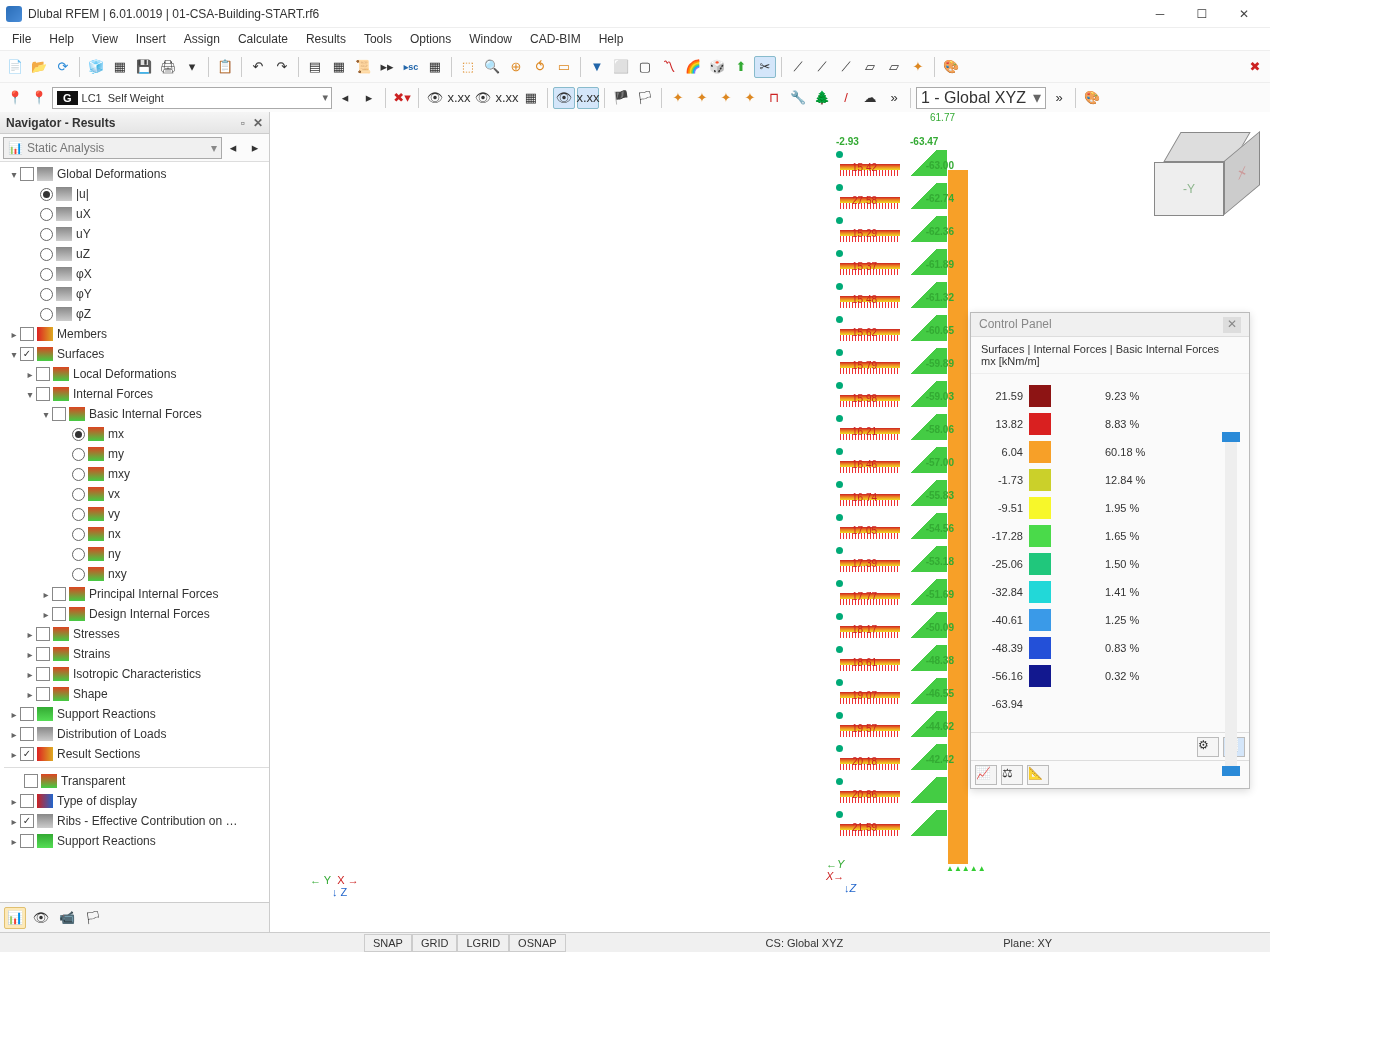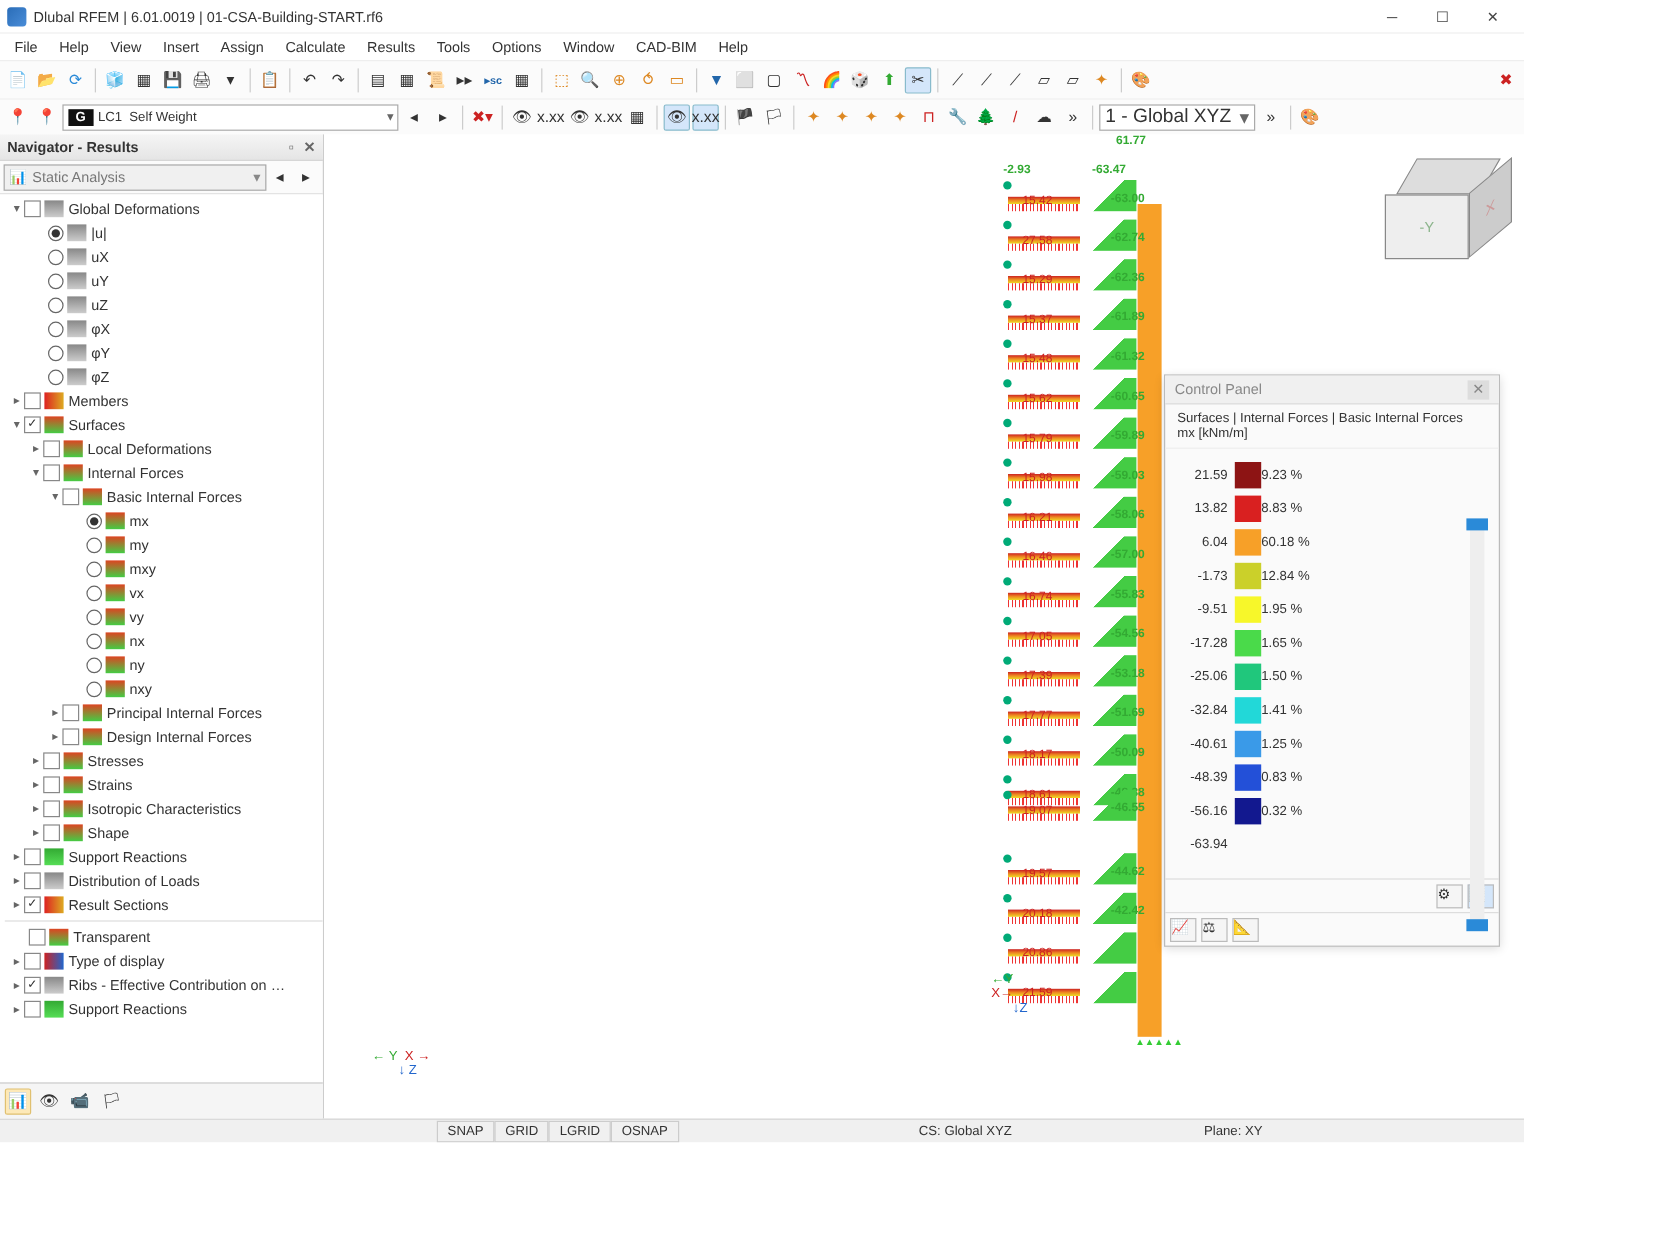--- a/index.html
+++ b/index.html
@@ -58,21 +58,21 @@
 .cube .front{width:70px;height:54px;background:#eee;border:1px solid #888;position:absolute;top:30px;left:0;display:flex;align-items:center;justify-content:center;color:#8cb58c;}
 .cube .side{width:36px;height:54px;background:#ccc;border:1px solid #888;transform:skewY(-40deg);position:absolute;top:14px;left:70px;display:flex;align-items:center;justify-content:center;color:#c99;}
 .panel { position:absolute; right:20px; top:200px; width:280px; border:1px solid #bbb; background:#fafafa; box-shadow:0 2px 8px rgba(0,0,0,0.15);}
 .panel .ptitle{height:24px;padding:4px 8px;color:#888;background:#f0f0f0;border-bottom:1px solid #ddd;display:flex;}
 .panel .ptitle .x{margin-left:auto;width:18px;height:16px;background:#ddd;text-align:center;}
 .panel .psub{padding:6px 10px;font-size:11px;color:#333;border-bottom:1px solid #eee;}
 .legend{padding:8px 6px 14px 6px;}
 .legrow{display:flex;align-items:center;height:28px;font-size:11px;}
 .legrow .lv{width:52px;text-align:right;padding-right:6px;}
 .legrow .sw{width:22px;height:22px;}
-.legrow .pct{color:#333;}
+.legrow .pct{padding-left:22px;color:#333;margin-left:32px;}
 .legslider{position:absolute; right:12px; top:60px; width:12px; height:340px; background:#eee;}
 .legslider .h{width:18px;height:10px;background:#2a8ad8;position:absolute;left:-3px;}
 .panel .pfoot{height:28px;border-top:1px solid #ddd;padding:4px;display:flex;justify-content:flex-end;gap:4px;}
 .panel .pfoot2{height:28px;border-top:1px solid #ddd;padding:4px;display:flex;gap:4px;}
 .pbtn{width:22px;height:20px;border:1px solid #bbb;background:#f5f5f5;}
 .statusbar { height:20px; background:#f0f0f0; border-top:1px solid #ccc; display:flex; align-items:center; font-size:11px; padding:0 4px; gap:0;}
 .statusbar .cell{padding:0 8px;border:1px solid #ccc;height:18px;display:flex;align-items:center;}
 </style>
 </head>
 <body>
@@ -420,21 +420,21 @@
   </div>
 
   <div class="viewport">
     <div class="cube">
       <div class="top"></div>
       <div class="front">-Y</div>
       <div class="side">X</div>
     </div>
 
     <div class="building">
-      <div style="position:absolute;top:-30px;left:90px;color:#3a3;font-size:10px;font-weight:bold">61.77</div>
+      <div style="position:absolute;top:-30px;left:90px;color:#3a3;font-size:10px;font-weight:normal">61.77</div>
       <div style="position:absolute;top:-6px;left:-4px;color:#3a3;font-size:10px;font-weight:bold">-2.93</div>
       <div style="position:absolute;top:-6px;left:70px;color:#3a3;font-size:10px;font-weight:bold">-63.47</div>
       <div class="column">
         <div class="base">
             <span>▲</span>
             <span>▲</span>
             <span>▲</span>
             <span>▲</span>
             <span>▲</span>
           </div>
@@ -545,21 +545,21 @@
             <div class="rv">18.17</div>
             <div class="gv">-50.09</div>
           </div>
           <div class="story" style="position: absolute; top: 505px; left: 0px;">
             <div class="wedge"></div>
             <div class="node"></div>
             <div class="slab"></div>
             <div class="rv">18.61</div>
             <div class="gv">-48.38</div>
           </div>
-          <div class="story" style="position: absolute; top: 518px; left: 0px;">
+          <div class="story" style="position: absolute; top: 538px; left: 0px;">
             <div class="wedge"></div>
             <div class="node"></div>
             <div class="slab"></div>
             <div class="rv">19.07</div>
             <div class="gv">-46.55</div>
           </div>
           <div class="story" style="position: absolute; top: 571px; left: 0px;">
             <div class="wedge"></div>
             <div class="node"></div>
             <div class="slab"></div>
@@ -581,21 +581,21 @@
             <div class="gv"></div>
           </div>
           <div class="story" style="position: absolute; top: 670px; left: 0px;">
             <div class="wedge"></div>
             <div class="node"></div>
             <div class="slab"></div>
             <div class="rv">21.59</div>
             <div class="gv"></div>
           </div>
         </div>
-      <div class="axes" style="left:-14px;top:668px;">
+      <div class="axes" style="left:-14px;top:716px;font-style:italic;">
         <span class="y">←<span>Y</span></span> <span class="x"><span>X</span>→</span><br>
         <span class="z" style="margin-left:18px">↓<span>Z</span></span>
       </div>
     </div>
 
     <div class="axes" style="left:40px;bottom:34px;">
       <span class="y">← <span>Y</span></span>&nbsp;&nbsp;<span class="x"><span>X</span> →</span><br>
       <span class="z" style="margin-left:22px">↓ <span>Z</span></span>
     </div>
 

